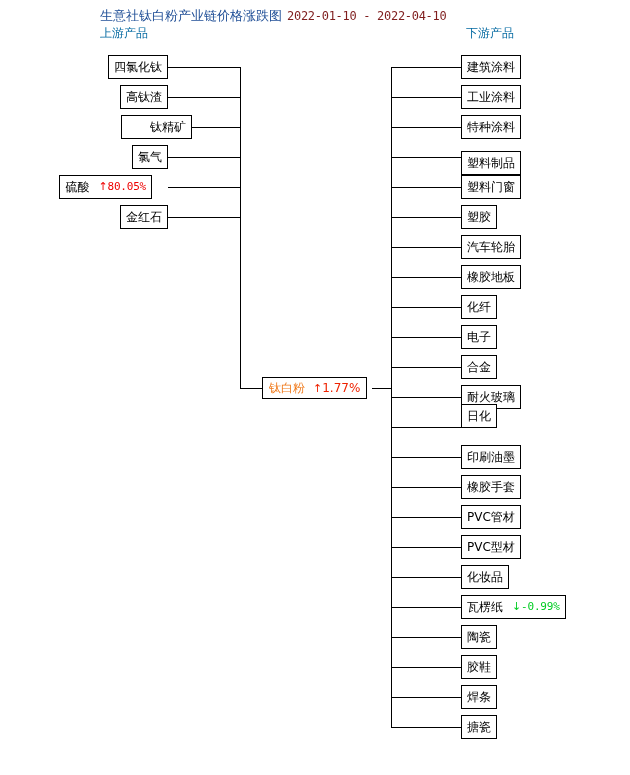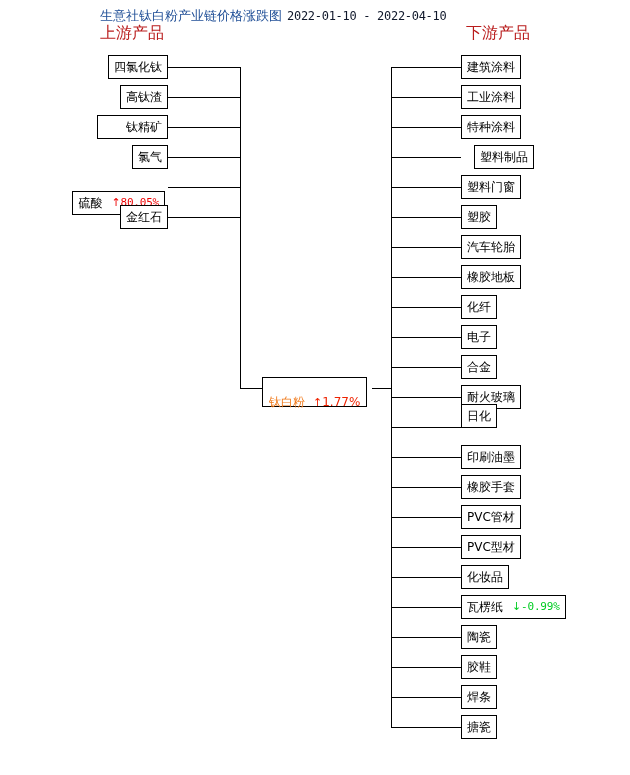--- a/index.html
+++ b/index.html
@@ -29,29 +29,29 @@
     white-space: nowrap;
     line-height: 16px;
   }
   .title-main {
     font-size: 13px;
     color: #1f4e96;
     letter-spacing: 0px;
   }
   .title-range {
     font-size: 12px;
-    color: #0f172a;
+    color: #7f1d1d;
     font-family: "DejaVu Sans Mono", "Liberation Mono", monospace;
     letter-spacing: -0.3px;
   }
   
   .col-head {
     position: absolute;
-    font-size: 16px;
-    color: #b91c1c;
+    font-size: 12px;
+    color: #0369a1;
     white-space: nowrap;
     line-height: 14px;
   }
   #head-up   { left: 100px; top: 26px; }
   #head-down { left: 466px; top: 26px; }
 
   
   .node {
     position: absolute;
     box-sizing: border-box;
@@ -89,21 +89,21 @@
   #center-node {
     position: absolute;
     left: 262px;
     top: 377px;
     height: 22px;
     line-height: 20px;
     border: 1px solid #000000;
     box-sizing: border-box;
     background: #ffffff;
     font-size: 12px;
-    padding: 14px 6px;
+    padding: 0 6px;
     white-space: nowrap;
     color: #f07818;
   }
   #center-node .chg { color: #ee2200; padding-left: 8px; }
 
   
   .ln { position: absolute; background: #000000; }
   .ln.h { height: 1px; }
   .ln.v { width: 1px; }
 </style>
@@ -152,35 +152,35 @@
       <div class="ln h" style="left: 391px; top: 667px; width: 70px;"></div>
       <div class="ln h" style="left: 391px; top: 697px; width: 70px;"></div>
       <div class="ln h" style="left: 391px; top: 727px; width: 70px;"></div>
       <div class="ln v" style="left: 391px; top: 67px; height: 660px;"></div>
       <div class="ln h" style="left: 372px; top: 388px; width: 20px;"></div>
     </div>
 
   <div id="upstream-nodes">
       <div class="node up-node" style="top: 55px; right: 462px;"><span class="label">四氯化钛</span></div>
       <div class="node up-node" style="top: 85px; right: 462px;"><span class="label">高钛渣</span></div>
-      <div class="node up-node" style="top: 115px; right: 462px; padding-left: 28px;"><span class="label">钛精矿</span></div>
+      <div class="node up-node" style="top: 115px; right: 438px; padding-left: 28px;"><span class="label">钛精矿</span></div>
       <div class="node up-node" style="top: 145px; right: 462px;"><span class="label">氯气</span></div>
-      <div class="node up-node" style="top: 175px; right: 465px; margin-top: 16px;"><span class="label">硫酸</span><span class="chg up"><span class="arrow">↑</span><span>80.05%</span></span></div>
+      <div class="node up-node" style="top: 175px; right: 478px;"><span class="label">硫酸</span><span class="chg up"><span class="arrow">↑</span><span>80.05%</span></span></div>
       <div class="node up-node" style="top: 205px; right: 462px;"><span class="label">金红石</span></div>
     </div>
 
   <div id="center-node">
     <span class="label">钛白粉</span><span class="chg"><span class="arrow">↑</span><span>1.77%</span></span>
   </div>
 
   <div id="downstream-nodes">
       <div class="node down-node" style="top: 55px;"><span class="label">建筑涂料</span></div>
       <div class="node down-node" style="top: 85px;"><span class="label">工业涂料</span></div>
       <div class="node down-node" style="top: 115px;"><span class="label">特种涂料</span></div>
-      <div class="node down-node" style="top: 145px; margin-left: 13px;"><span class="label">塑料制品</span></div>
+      <div class="node down-node" style="top: 151px;"><span class="label">塑料制品</span></div>
       <div class="node down-node" style="top: 175px;"><span class="label">塑料门窗</span></div>
       <div class="node down-node" style="top: 205px;"><span class="label">塑胶</span></div>
       <div class="node down-node" style="top: 235px;"><span class="label">汽车轮胎</span></div>
       <div class="node down-node" style="top: 265px; text-decoration: underline;"><span class="label">橡胶地板</span></div>
       <div class="node down-node" style="top: 295px;"><span class="label">化纤</span></div>
       <div class="node down-node" style="top: 325px;"><span class="label">电子</span></div>
       <div class="node down-node" style="top: 355px;"><span class="label">合金</span></div>
       <div class="node down-node" style="top: 385px; text-align: center;"><span class="label">耐火玻璃</span></div>
       <div class="node down-node" style="top: 404px;"><span class="label">日化</span></div>
       <div class="node down-node" style="top: 445px;"><span class="label">印刷油墨</span></div>

